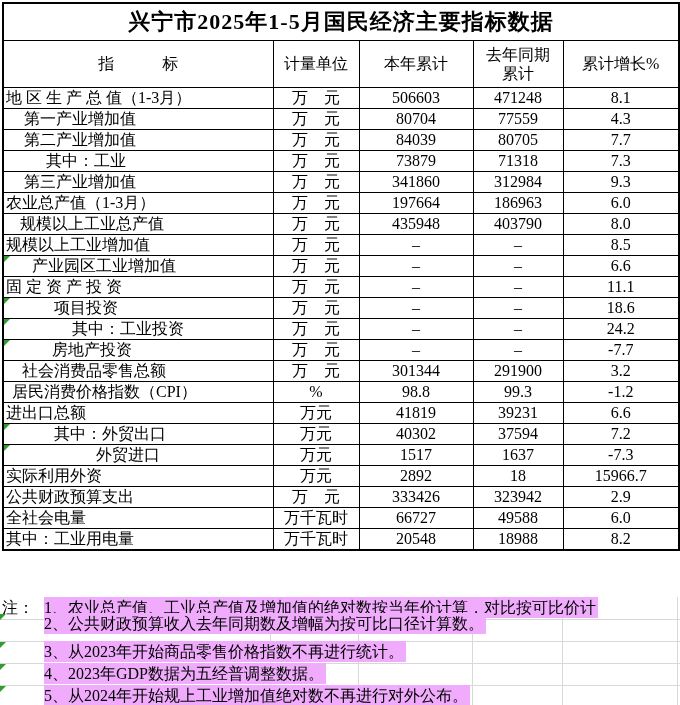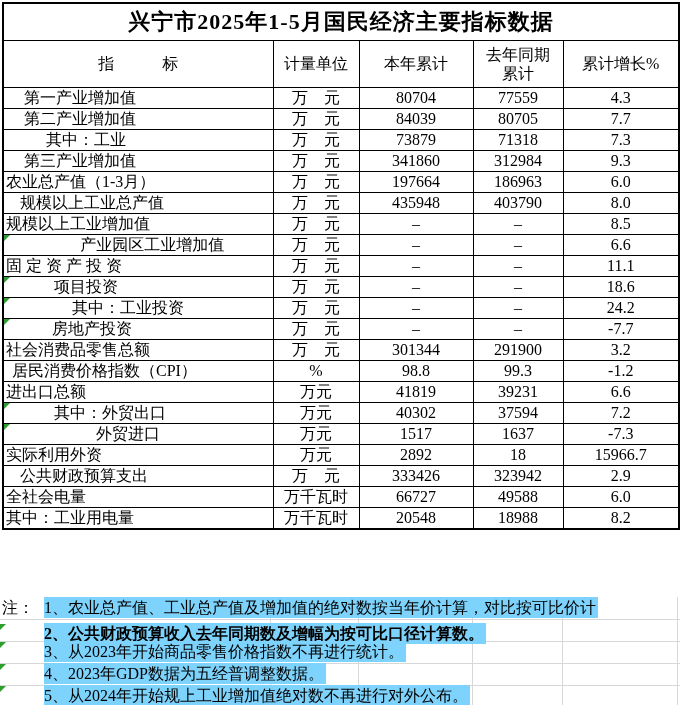--- a/index.html
+++ b/index.html
@@ -33,21 +33,21 @@
     position:absolute; left:0; top:0; width:0; height:0; display:block;
     border-top:6px solid var(--marker,#2f9e2f);
     border-right:6px solid transparent;
   }
   .notes { position:absolute; left:0; top:597px; width:680px; height:108px; font-size:16px; }
   .grid-v { position:absolute; top:0; height:108px; width:1px; background:var(--grid,#d8d8d8); }
   .grid-h { position:absolute; left:0; width:680px; height:1px; background:var(--grid,#d8d8d8); }
   .note-line { position:absolute; left:0; width:680px; height:22px; line-height:21px; white-space:nowrap; }
   .note-line .tri { top:1px; }
   .note-prefix { position:absolute; left:2px; top:0; background:#fff; }
-  .note-text { position:absolute; left:44px; top:0; background:#7dd3fc; padding-right:2px; }
+  .note-text { position:absolute; left:44px; top:0; background:#f0abfc; padding-right:2px; }
 </style>
 </head>
 <body>
 
 <div class="page">
 
   <table class="tbl">
     <colgroup>
       <col style="width:270px">
         <col style="width:86px">
@@ -62,20 +62,27 @@
       <tr>
         <th class="head-cell">指　　　标</th>
         <th class="head-cell">计量单位</th>
         <th class="head-cell">本年累计</th>
         <th class="head-cell"><span>去年同期</span><br><span>累计</span></th>
         <th class="head-cell">累计增长%</th>
       </tr>
     </thead>
     <tbody class="data">
         <tr>
+          <td class="c-ind" style="padding-left: 2px;">地 区 生 产 总 值（1-3月）</td>
+          <td class="c-unit">万　元</td>
+          <td class="c-num">506603</td>
+          <td class="c-num">471248</td>
+          <td class="c-num">8.1</td>
+        </tr>
+        <tr>
           <td class="c-ind" style="padding-left: 20px;">第一产业增加值</td>
           <td class="c-unit">万　元</td>
           <td class="c-num">80704</td>
           <td class="c-num">77559</td>
           <td class="c-num">4.3</td>
         </tr>
         <tr>
           <td class="c-ind" style="padding-left: 20px;">第二产业增加值</td>
           <td class="c-unit">万　元</td>
           <td class="c-num">84039</td>
@@ -111,21 +118,21 @@
           <td class="c-num">8.0</td>
         </tr>
         <tr>
           <td class="c-ind" style="padding-left: 2px;">规模以上工业增加值</td>
           <td class="c-unit">万　元</td>
           <td class="c-num">–</td>
           <td class="c-num">–</td>
           <td class="c-num">8.5</td>
         </tr>
         <tr>
-          <td class="c-ind" style="padding-left: 28px; text-align: center;"><i class="tri"></i>产业园区工业增加值</td>
+          <td class="c-ind" style="padding-left: 28px;"><i class="tri"></i>产业园区工业增加值</td>
           <td class="c-unit">万　元</td>
           <td class="c-num">–</td>
           <td class="c-num">–</td>
           <td class="c-num">6.6</td>
         </tr>
         <tr>
           <td class="c-ind" style="padding-left: 2px;">固 定 资 产 投 资</td>
           <td class="c-unit">万　元</td>
           <td class="c-num">–</td>
           <td class="c-num">–</td>
@@ -146,21 +153,21 @@
           <td class="c-num">24.2</td>
         </tr>
         <tr>
           <td class="c-ind" style="padding-left: 48px;"><i class="tri"></i>房地产投资</td>
           <td class="c-unit">万　元</td>
           <td class="c-num">–</td>
           <td class="c-num">–</td>
           <td class="c-num">-7.7</td>
         </tr>
         <tr>
-          <td class="c-ind" style="padding-left: 2px; margin-top: 46px;">社会消费品零售总额</td>
+          <td class="c-ind" style="padding-left: 18px; margin-top: 46px;">社会消费品零售总额</td>
           <td class="c-unit">万　元</td>
           <td class="c-num">301344</td>
           <td class="c-num">291900</td>
           <td class="c-num">3.2</td>
         </tr>
         <tr>
           <td class="c-ind" style="padding-left: 8px;">居民消费价格指数（CPI）</td>
           <td class="c-unit">%</td>
           <td class="c-num">98.8</td>
           <td class="c-num">99.3</td>
@@ -188,21 +195,21 @@
           <td class="c-num">-7.3</td>
         </tr>
         <tr>
           <td class="c-ind" style="padding-left: 2px;">实际利用外资</td>
           <td class="c-unit">万元</td>
           <td class="c-num">2892</td>
           <td class="c-num">18</td>
           <td class="c-num">15966.7</td>
         </tr>
         <tr>
-          <td class="c-ind" style="padding-left: 16px;">公共财政预算支出</td>
+          <td class="c-ind" style="padding-left: 2px;">公共财政预算支出</td>
           <td class="c-unit">万　元</td>
           <td class="c-num">333426</td>
           <td class="c-num">323942</td>
           <td class="c-num">2.9</td>
         </tr>
         <tr>
           <td class="c-ind" style="padding-left: 2px;">全社会电量</td>
           <td class="c-unit">万千瓦时</td>
           <td class="c-num">66727</td>
           <td class="c-num">49588</td>
@@ -225,21 +232,21 @@
     <div class="grid-v" style="left:562px"></div>
     <div class="grid-v" style="left:677px"></div>
     <div class="grid-h" style="top:22px"></div>
     <div class="grid-h" style="top:44px"></div>
     <div class="grid-h" style="top:66px"></div>
     <div class="grid-h" style="top:88px"></div>
   <div class="note-line" style="top: 0px;">
         <span class="note-prefix">注：</span>
         <span class="note-text">1、农业总产值、工业总产值及增加值的绝对数按当年价计算，对比按可比价计</span>
       </div>
-      <div class="note-line" style="top: 26px; font-weight: bold;">
+      <div class="note-line" style="top: 16px;">
         <i class="tri"></i>
         <span class="note-text">2、公共财政预算收入去年同期数及增幅为按可比口径计算数。</span>
       </div>
       <div class="note-line" style="top: 44px;">
         <i class="tri"></i>
         <span class="note-text">3、从2023年开始商品零售价格指数不再进行统计。</span>
       </div>
       <div class="note-line" style="top: 66px;">
         <i class="tri"></i>
         <span class="note-text">4、2023年GDP数据为五经普调整数据。</span>

